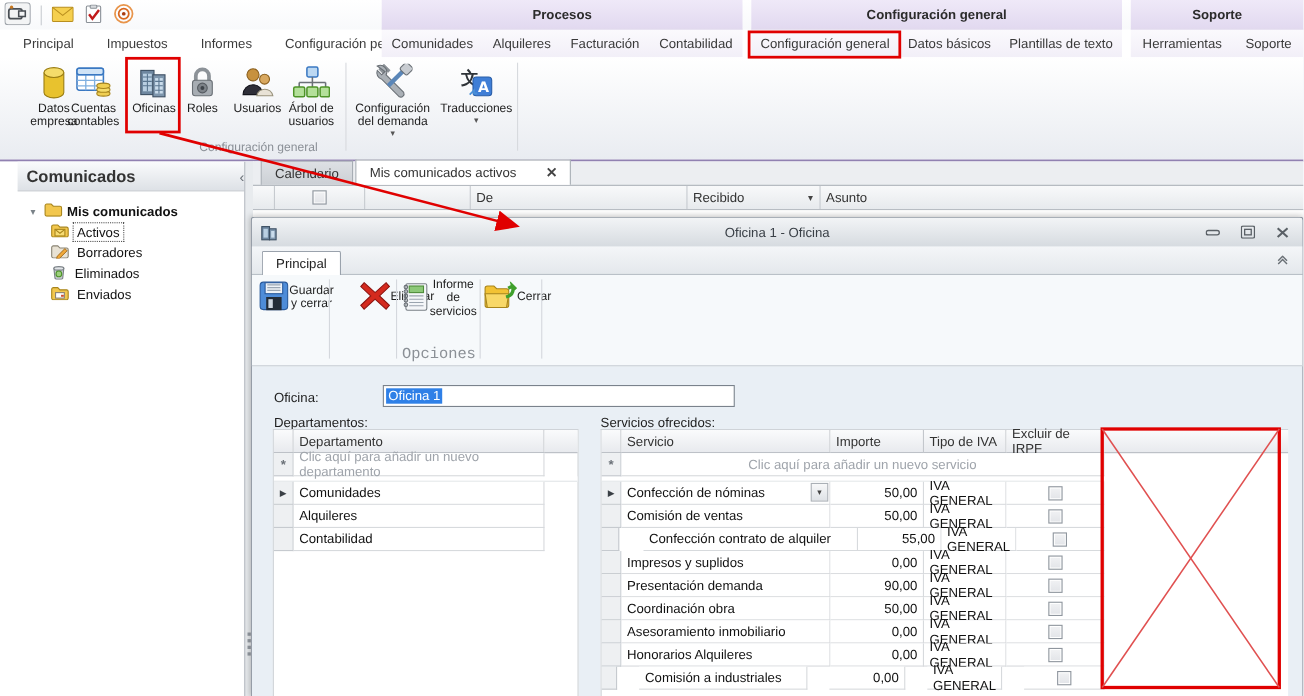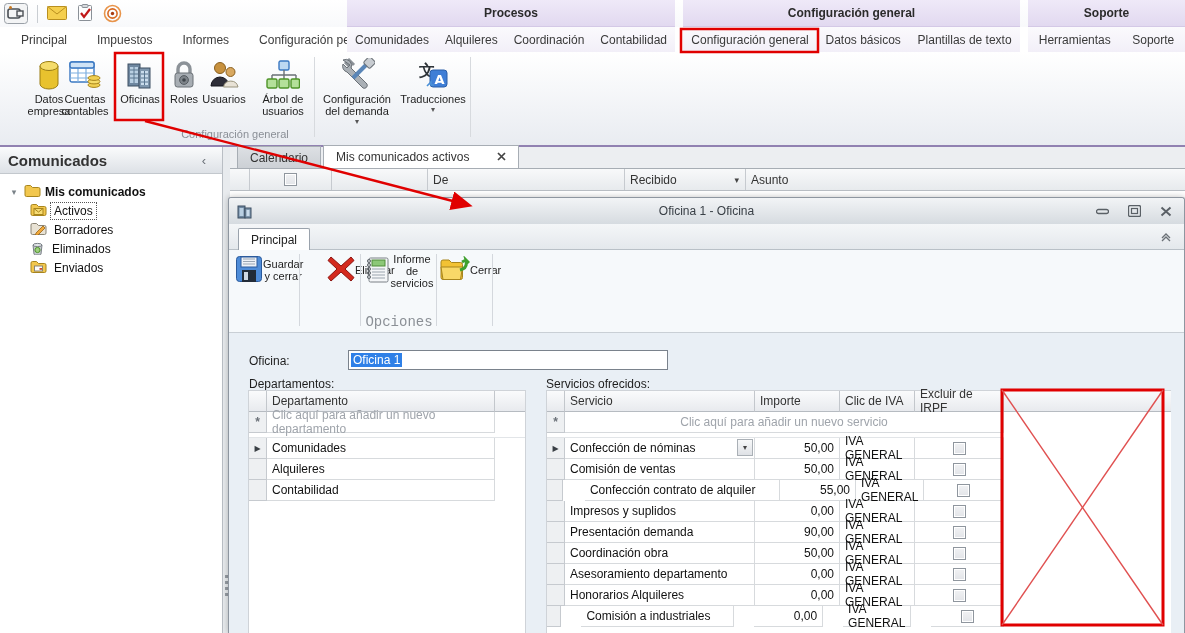--- a/index.html
+++ b/index.html
@@ -23,21 +23,21 @@
               background:linear-gradient(#ffffff,#e9ecf1);border-bottom:2px solid #9181b1;}
   .rb-btn{position:absolute;top:4px;display:flex;flex-direction:column;align-items:center;text-align:center;
           color:#1e1e1e;font-size:11px;line-height:12px;cursor:default;}
   .rb-btn .ric{height:34px;display:flex;align-items:flex-end;justify-content:center;margin-bottom:3px;}
   .rb-caret{font-size:8px;color:#555;line-height:8px;margin-top:1px;}
   .rsep{position:absolute;top:5px;width:1px;height:118px;background:#d7dade;height:80px;}
   #ribbon-group-label{position:absolute;left:0;top:76px;width:470px;text-align:center;color:#8a8f96;font-size:11px;}
 
   
   #main{position:absolute;left:0;top:147px;width:1185px;height:486px;background:#fff;}
-  #sidebar{position:absolute;left:0;top:0;width:222px;height:486px;background:#fff;border-right:1px solid #b9bec4;}
+  #sidebar{position:absolute;left:0;top:0;width:222px;height:486px;background:#fff;border-right:1px solid #b9bec4;padding-left:16px;}
   #sb-header{height:26px;background:linear-gradient(#fafbfc,#dde1e6);border-bottom:1px solid #c3c8cd;
              display:flex;align-items:center;padding:0 8px;}
   #sb-header .t{font-weight:bold;font-size:15px;color:#333;flex:1;}
   #sb-header .c{color:#6a7077;font-size:13px;padding-right:8px;}
   .tree{padding:8px 0 0 8px;}
   .tree-row{display:flex;align-items:center;height:19px;gap:4px;}
   .tree-row .exp{width:12px;color:#7a8288;font-size:9px;text-align:center;}
   .tree-root-label{font-weight:bold;font-size:12px;color:#111;}
   .tree-child{margin-left:22px;}
   .tree-label{font-size:12px;color:#111;padding:1px 3px;}
@@ -156,21 +156,21 @@
       <span class="rtab">Informes</span>
       <span class="rtab">Configuración personal</span>
     </div>
   </div>
 
   <div class="ctx-group" style="left:347px;width:328px;">
     <div class="ctx-title">Procesos</div>
     <div class="ctx-tabs">
       <span class="ctx-tab">Comunidades</span>
       <span class="ctx-tab">Alquileres</span>
-      <span class="ctx-tab">Coordinación</span>
+      <span class="ctx-tab">Facturación</span>
       <span class="ctx-tab">Contabilidad</span>
     </div>
   </div>
   <div class="ctx-group" style="left:683px;width:337px;">
     <div class="ctx-title">Configuración general</div>
     <div class="ctx-tabs">
       <span class="ctx-tab">Configuración general</span>
       <span class="ctx-tab">Datos básicos</span>
       <span class="ctx-tab">Plantillas de texto</span>
     </div>
@@ -225,21 +225,21 @@
       <span class="ric">
         <svg width="26" height="30">
             <path d="M7 14 v-5 a6 6 0 0 1 12 0 v5" fill="none" stroke="#8c9298" stroke-width="3.4"></path>
             <rect x="4" y="13" width="18" height="14" rx="2.5" fill="#a7adb3" stroke="#6a7076"></rect>
             <circle cx="13" cy="20" r="4.4" fill="#7d8389" stroke="#565c62"></circle>
             <circle cx="13" cy="20" r="1.8" fill="#3e444a"></circle>
           </svg>
       </span>
       <span>Roles</span>
     </div>
-    <div class="rb-btn" style="left:200px;width:48px;text-align:right;">
+    <div class="rb-btn" style="left:210px;width:48px;text-align:right;">
       <span class="ric">
         <svg width="32" height="30">
             <circle cx="12" cy="8" r="5.5" fill="#c7913e" stroke="#8a5f1e"></circle>
             <path d="M3 26 a9 9 0 0 1 18 0 z" fill="#2e2e38" stroke="#14141c"></path>
             <circle cx="22.5" cy="12" r="4.5" fill="#d8a860" stroke="#8a5f1e"></circle>
             <path d="M15.5 27 a7.4 7.4 0 0 1 14.5 0 z" fill="#e8e2d6" stroke="#9a947e"></path>
           </svg>
       </span>
       <span>Usuarios</span>
     </div>
@@ -516,21 +516,21 @@
       <div class="cell" style="width:228px;">Contabilidad</div>
     </div>
           </div>
       </div>
 
       <div class="grid" style="left:317px;width:625px;border-right:none;">
         <div class="grow hrow">
           <div class="row-ind"></div>
           <div class="hcell" style="width:190px;">Servicio</div>
           <div class="hcell" style="width:85px;">Importe</div>
-          <div class="hcell" style="width:75px;">Clic de IVA</div>
+          <div class="hcell" style="width:75px;">Tipo de IVA</div>
           <div class="hcell" style="width:89px;">Excluir de IRPF</div>
           <div class="hcell" style="flex:1;border-right:none;"></div>
         </div>
         <div class="grow newrow">
           <div class="row-ind">*</div>
           <div class="cell ctr" style="width:439px;">Clic aquí para añadir un nuevo servicio</div>
           <div class="cell" style="flex:1;border-right:none;background:transparent;border-bottom:none;"></div>
         </div>
         <div class="rowgap" style="width:457px;"></div>
         <div>
@@ -596,21 +596,21 @@
               </div>
       <div class="cell c-imp num" style="width:85px;">50,00</div>
       <div class="cell c-iva" style="width:75px;">IVA GENERAL</div>
       <div class="cell ctr" style="width:89px;">
                 <span class="cb"></span>
               </div>
     </div>
             <div class="grow" style="width:457px;">
       <div class="row-ind"></div>
       <div class="cell c-serv" style="width:190px;">
-                <span class="txt">Asesoramiento departamento</span>
+                <span class="txt">Asesoramiento inmobiliario</span>
               </div>
       <div class="cell c-imp num" style="width:85px;">0,00</div>
       <div class="cell c-iva" style="width:75px;">IVA GENERAL</div>
       <div class="cell ctr" style="width:89px;">
                 <span class="cb"></span>
               </div>
     </div>
             <div class="grow" style="width:457px;">
       <div class="row-ind"></div>
       <div class="cell c-serv" style="width:190px;">

